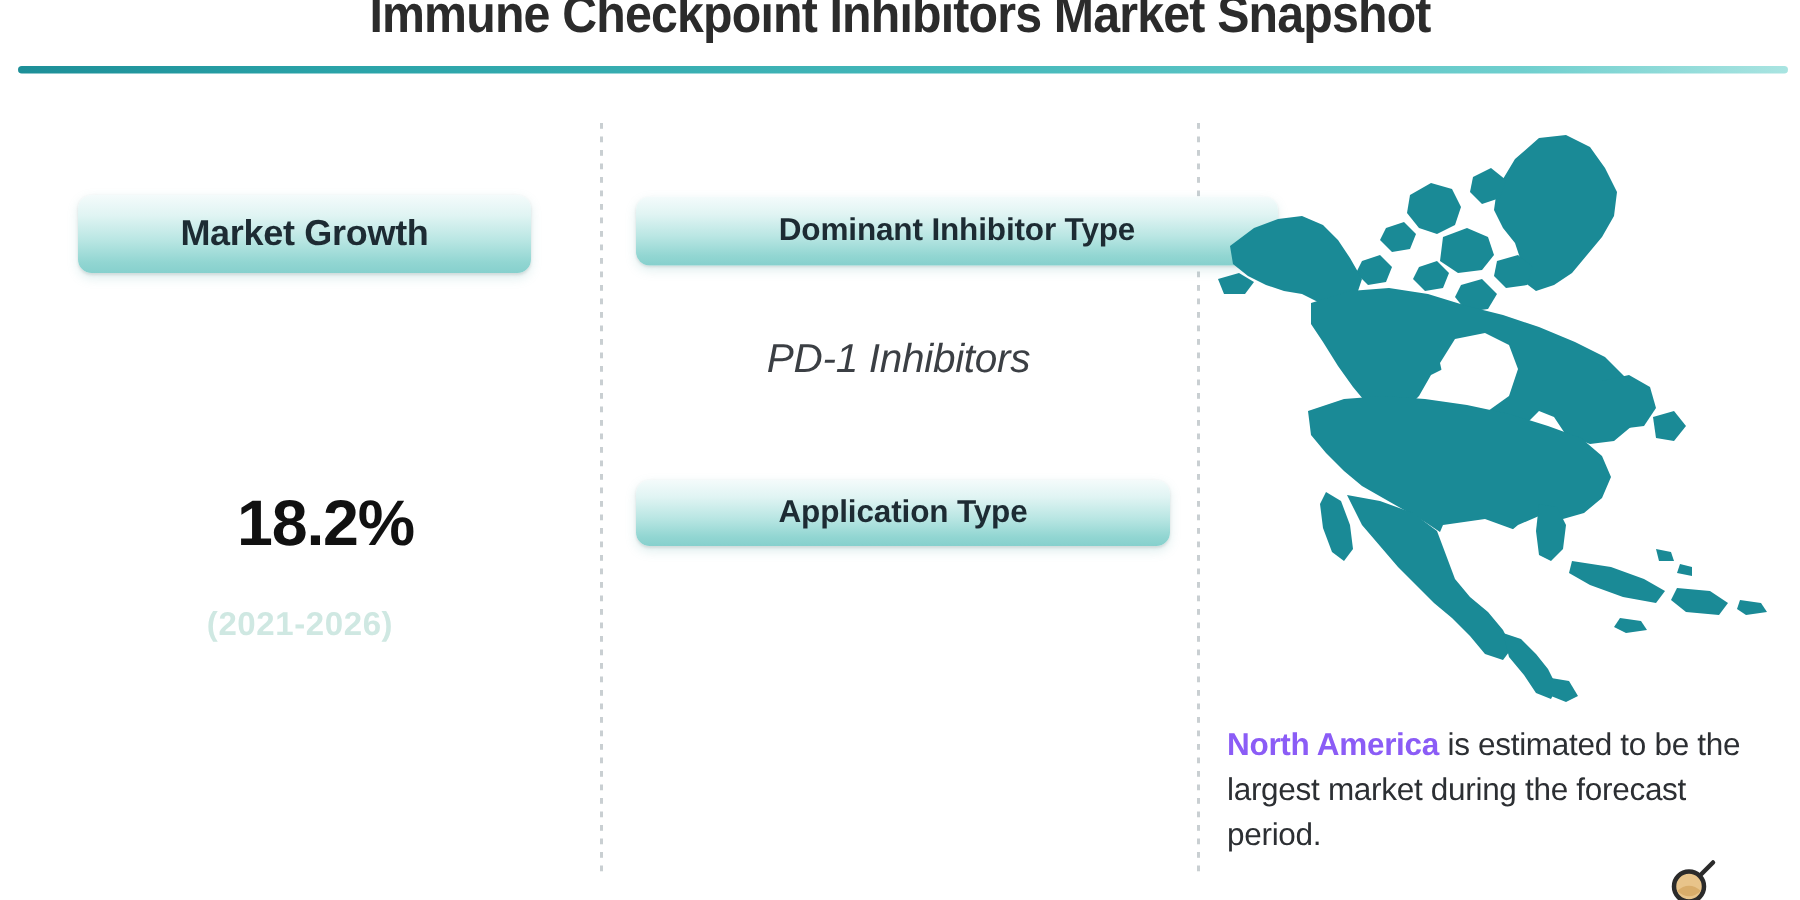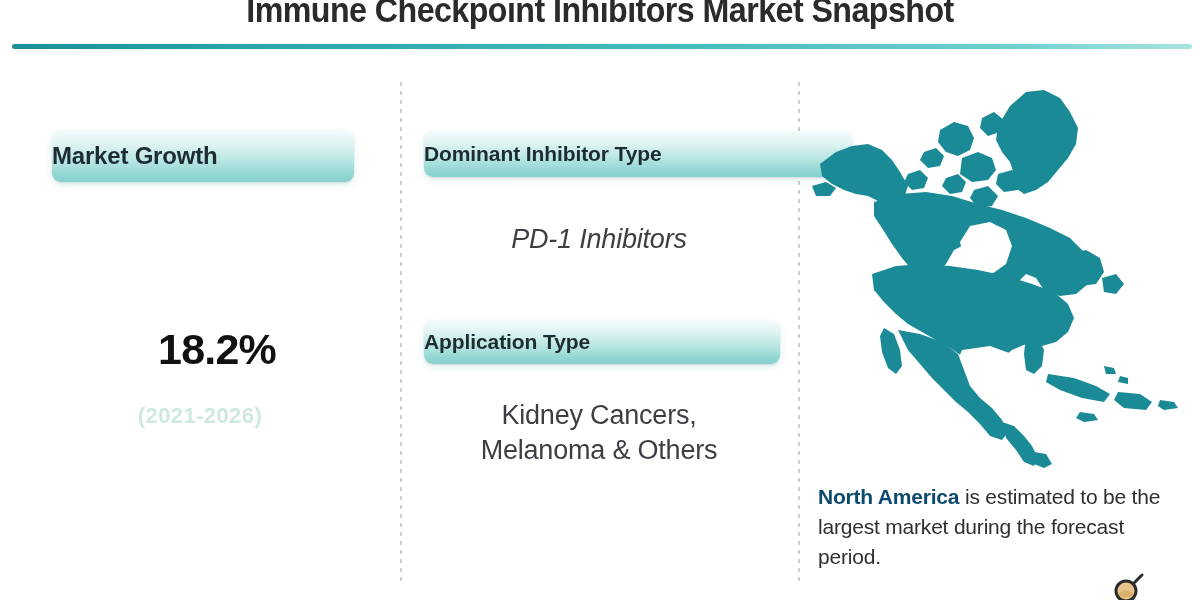--- a/index.html
+++ b/index.html
@@ -51,21 +51,21 @@
     background-repeat:repeat-y;
   }
   .divider.d1 { left:400px; }
   .divider.d2 { left:798px; }
 
   
   .pill {
     position:absolute;
     display:flex;
     align-items:center;
-    justify-content:flex-start;
+    justify-content:center;
     border-radius:9px;
     background:linear-gradient(180deg,#f4fbfb 0%,#e0f4f3 26%,#b9e6e3 58%,#92d6d2 86%,#86d0cd 100%);
     box-shadow:0 1px 2px rgba(0,0,0,0.10), 0 3px 7px rgba(110,180,180,0.22);
     color:#1d2b33;
     font-weight:bold;
     white-space:nowrap;
   }
 
   
   .pill-market-growth {
@@ -148,21 +148,21 @@
   .region-note {
     position:absolute;
     left:818px; top:482px;
     width:372px;
     font-size:21px;
     line-height:30px;
     color:#2c2f33;
     font-weight:normal;
     letter-spacing:-0.2px;
   }
-  .region-note b { font-weight:bold; color:#0c4a6e;text-align:right; }
+  .region-note b { font-weight:bold; color:#8b5cf6;text-align:right; }
 
   
   .corner-icon {
     position:absolute;
     left:1112px; top:572px;
     width:34px; height:34px;
   }
   .corner-icon svg { display:block; }
 </style>
 </head>
@@ -184,24 +184,20 @@
   <div class="cagr-value">18.2%</div>
   <div class="cagr-period">(2021-2026)</div>
 
   <div class="pill pill-inhibitor-type">
     <span>Dominant Inhibitor Type</span>
   </div>
   <div class="value-inhibitor">PD-1 Inhibitors</div>
 
   <div class="pill pill-application-type">
     <span>Application Type</span>
-  </div>
-  <div class="value-application">
-    <div>Kidney Cancers,</div>
-    <div>Melanoma &amp; Others</div>
   </div>
 
   <div class="map-wrap">
     <svg viewBox="0 0 388 390" xmlns="http://www.w3.org/2000/svg" aria-hidden="true">
       <g fill="#1a8a96">
 
         <path d="M198 28 L214 14 L232 12 L248 20 L258 34 L266 50 L264 66 L256 80 L246 92 L236 104
                  L224 112 L212 116 L204 110 L202 96 L198 84 L190 74 L184 62 L186 48 Z"></path>
 
         <path d="M128 52 L142 44 L156 48 L162 60 L158 72 L146 78 L134 74 L126 64 Z"></path>

